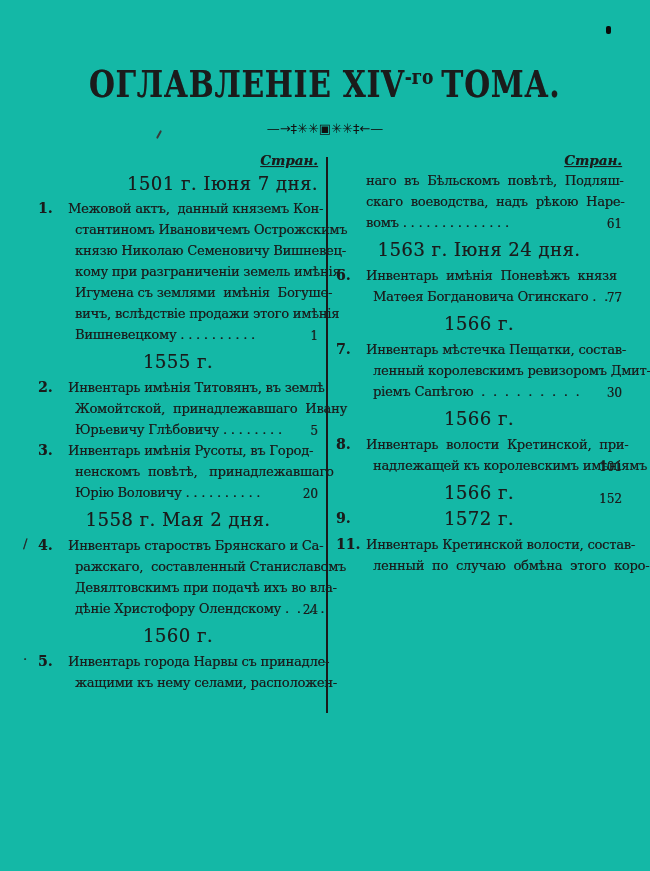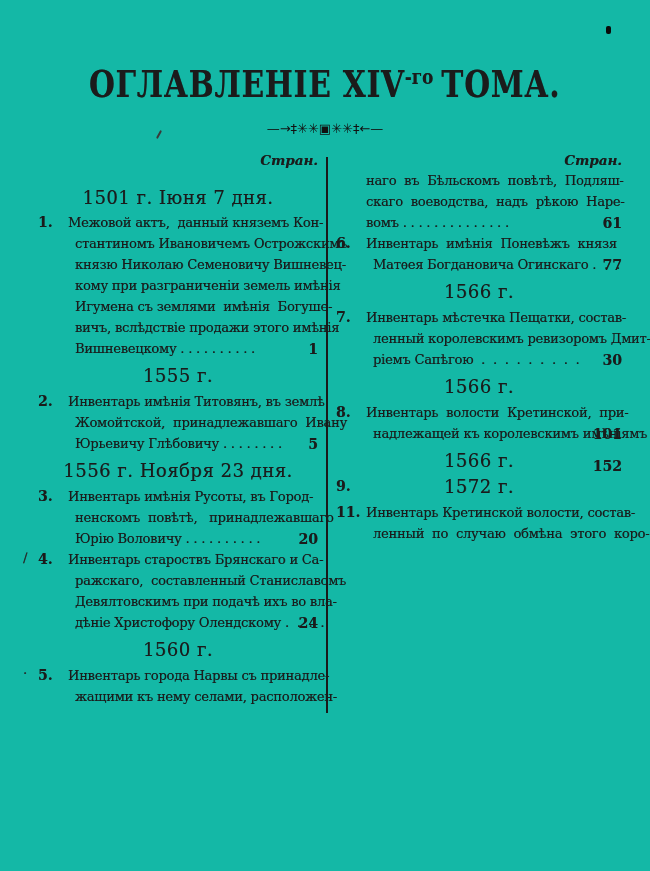--- a/index.html
+++ b/index.html
@@ -32,41 +32,41 @@
     position:absolute; left:326px; top:157px; width:2px; height:556px;
     background:#1a1a1a;
   }
 
   .columns { position:absolute; top:152px; left:38px; width:584px; display:flex; }
   .col-left  { width:280px; margin-right:18px; position:relative; }
   .col-right { width:286px; position:relative; }
 
   .page-col-header {
     text-align:right; font-style:italic; font-weight:bold;
-    font-size:13.5px; line-height:16px; margin-bottom:2px;
+    font-size:13.5px; line-height:16px; margin-bottom:2px;text-decoration:underline;
   }
 
   .date-heading {
     text-align:center; font-size:18px; line-height:19px;
     margin:7px 0 6px; letter-spacing:0.5px;
   }
-  .date-heading.first { margin-top:20px; margin-bottom:5px; }
+  .date-heading.first { margin-top:6px; margin-bottom:5px;text-align:right; }
 
   .entry { position:relative; padding-left:30px; }
   .entry .num {
     position:absolute; left:0; top:0; font-weight:bold;
     font-size:14px; line-height:21px;
   }
   .entry .body {
     display:block; white-space:pre; font-size:13px; line-height:21px;
     letter-spacing:-0.2px; padding-left:7px; text-indent:-7px;
   }
   .entry.cont .body { padding-left:0; text-indent:0; }
   .entry .pg {
-    position:absolute; right:0; bottom:2px; font-weight:bold; font-size:14px;
+    position:absolute; right:0; bottom:2px; font-weight:normal; font-size:12px;
   }
   .entry .pencil {
     position:absolute; left:-15px; top:1px; font-size:13px; color:#2a2a2a;
     font-weight:normal;
   }
 
   .stray-pencil {
     position:absolute; left:158px; top:130px; width:2px; height:9px;
     background:#3a3a3a; transform:rotate(28deg); border-radius:1px;
   }
@@ -114,30 +114,30 @@
       <div class="date-heading">1555 г.</div>
 
       <div class="entry">
         <span class="num">2.</span>
         <span class="body">Инвентарь имѣнія Титовянъ, въ землѣ
 Жомойтской,  принадлежавшаго  Ивану
 Юрьевичу Глѣбовичу . . . . . . . .</span>
         <span class="pg">5</span>
       </div>
 
-      <div class="date-heading">1556 г. Ноября 23 дня.</div>
 
       <div class="entry">
         <span class="num">3.</span>
         <span class="body">Инвентарь имѣнія Русоты, въ Город-
 ненскомъ  повѣтѣ,   принадлежавшаго
 Юрію Воловичу . . . . . . . . . .</span>
         <span class="pg">20</span>
       </div>
 
+      <div class="date-heading">1558 г. Мая 2 дня.</div>
 
       <div class="entry">
         <span class="pencil">∕</span>
         <span class="num">4.</span>
         <span class="body">Инвентарь староствъ Брянскаго и Са-
 ражскаго,  составленный Станиславомъ
 Девялтовскимъ при подачѣ ихъ во вла-
 дѣніе Христофору Олендскому .  .  .  .</span>
         <span class="pg">24</span>
       </div>
@@ -155,20 +155,21 @@
     <div class="col-right ink">
       <div class="page-col-header">Стран.</div>
 
       <div class="entry cont">
         <span class="body">наго  въ  Бѣльскомъ  повѣтѣ,  Подляш-
 скаго  воеводства,  надъ  рѣкою  Наре-
 вомъ . . . . . . . . . . . . . .</span>
         <span class="pg">61</span>
       </div>
 
+      <div class="date-heading">1563 г. Іюня 24 дня.</div>
 
       <div class="entry">
         <span class="num">6.</span>
         <span class="body">Инвентарь  имѣнія  Поневѣжъ  князя
 Матѳея Богдановича Огинскаго .  .  .</span>
         <span class="pg">77</span>
       </div>
 
       <div class="date-heading">1566 г.</div>
 

